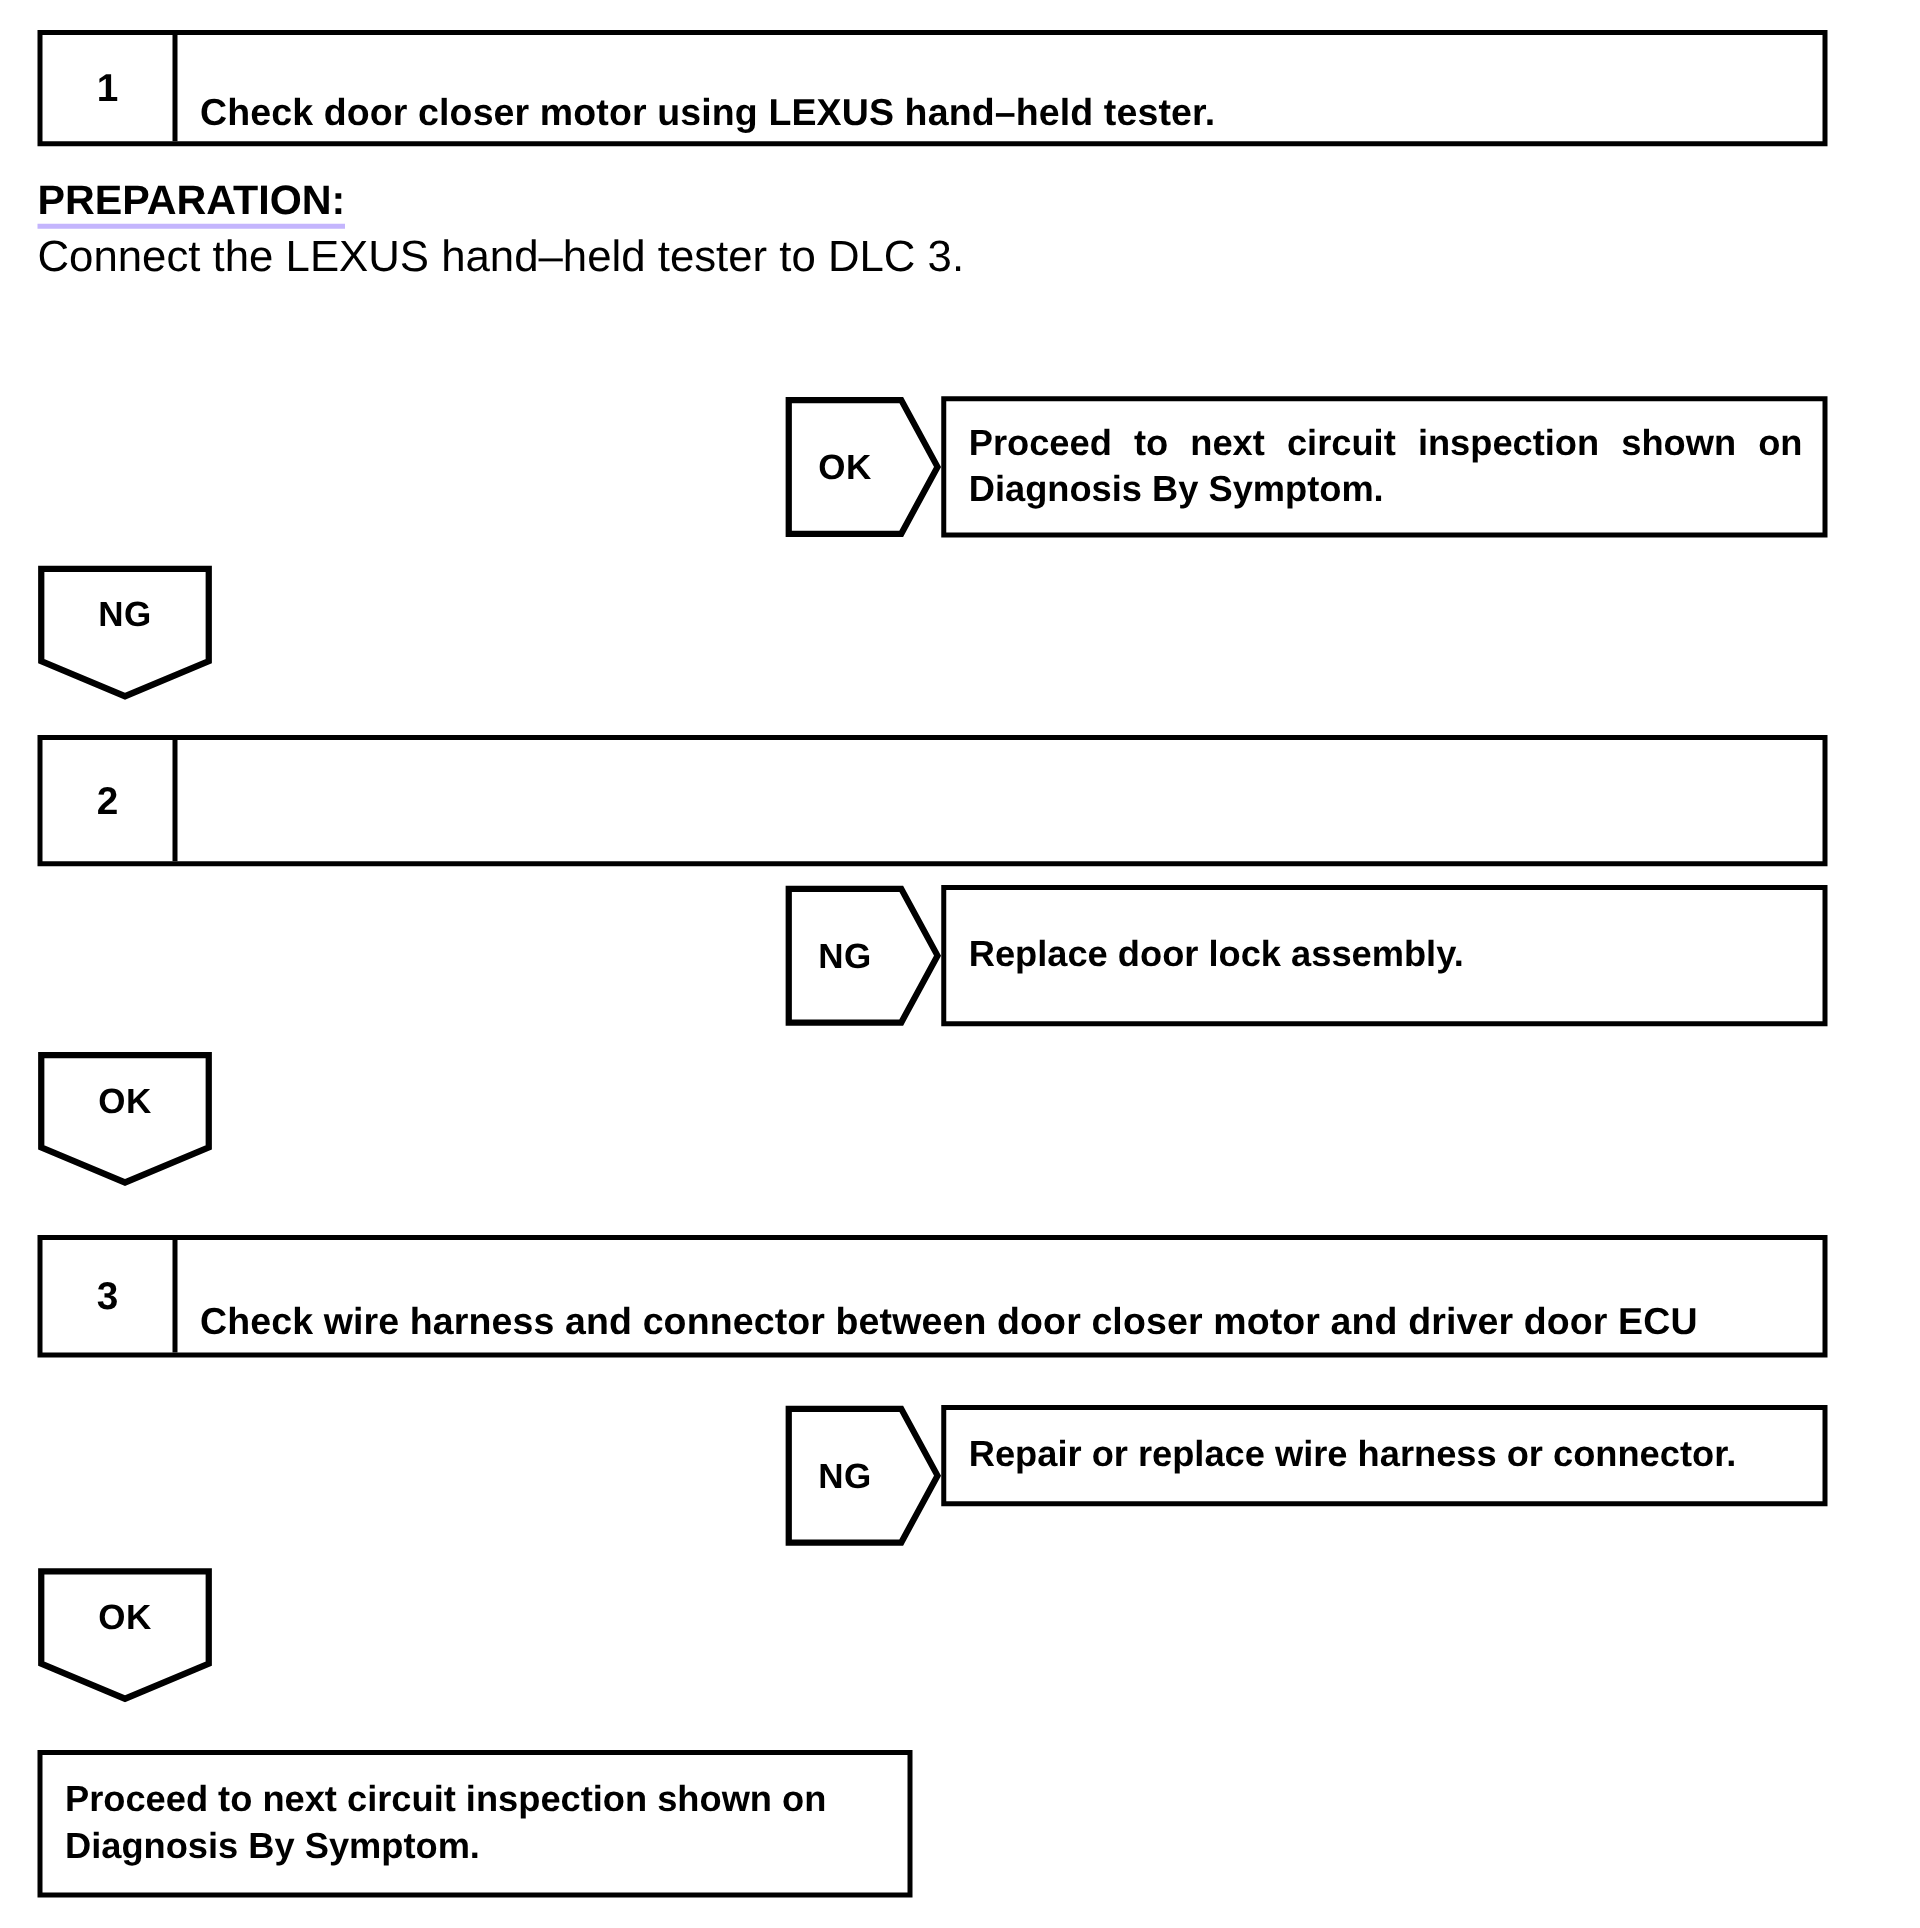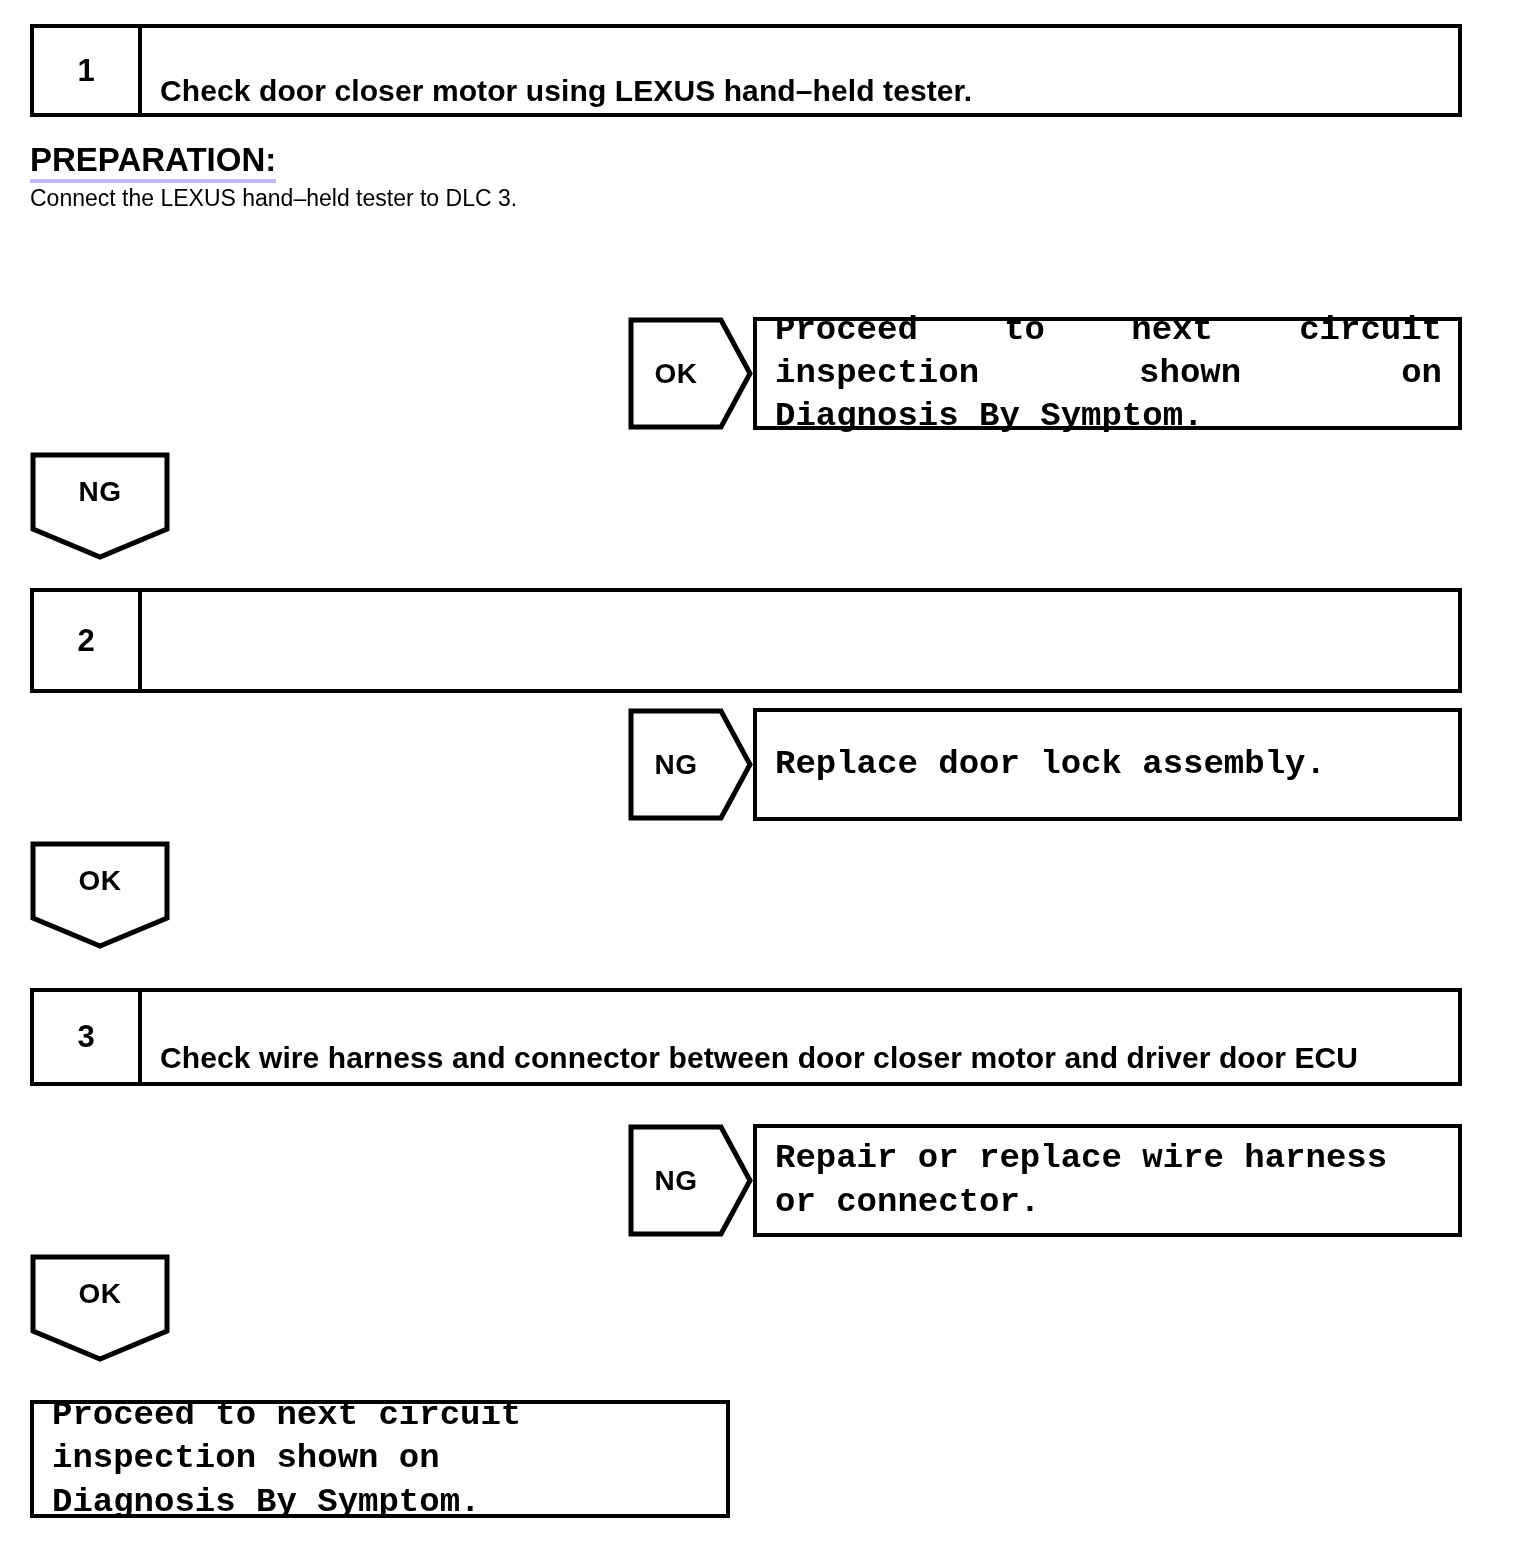--- a/index.html
+++ b/index.html
@@ -67,21 +67,21 @@
     font-size: 33px;
     font-weight: bold;
     line-height: 1.12;
     display: inline-block;
     border-bottom: 4px solid #c4b5fd;
     padding-bottom: 0px;
     margin-bottom: 2px;
     text-align: center;
   }
   .tb-body {
-    font-size: 23px;
+    font-size: 35px;
     font-weight: normal;
     line-height: 1.18;
     margin-bottom: 6px;
   }
 
   
   .arrow-right {
     position: absolute;
     width: 125px;
     height: 113px;
@@ -135,27 +135,26 @@
   
   .result-box {
     position: absolute;
     border: 4px solid #000;
     box-sizing: border-box;
     background: #fff;
     display: flex;
     align-items: center;
   }
   .result-text {
-    font-size: 34px;
+    font-size: 29px;
     font-weight: bold;
     line-height: 1.27;
     padding: 0 16px 0 18px;
     width: 100%;
     box-sizing: border-box;
-    font-family: Liberation Mono, monospace;
   }
   .justify2 {
     text-align: justify;
     text-align-last: left;
   }
   .justify2 > span.l1 {
     display: block;
     text-align: justify;
     text-align-last: justify;
   }
@@ -228,21 +227,21 @@
     <div class="step-title">Check wire harness and connector between door closer motor and driver door ECU</div>
   </div>
 
   <div class="arrow-right" style="left:628px; top:1124px;">
     <svg viewBox="0 0 125 113" preserveAspectRatio="none">
       <polygon points="3,3 93,3 122,56.5 93,110 3,110" fill="#ffffff" stroke="#000000" stroke-width="5" stroke-linejoin="miter"></polygon>
     </svg>
     <div class="lab">NG</div>
   </div>
 
-  <div class="result-box" style="left:753px; top:1124px; width:709px; height:113px;">
+  <div class="result-box" style="left:753px; top:1124px; width:709px; height:81px;">
     <div class="result-text">Repair or replace wire harness or connector.</div>
   </div>
 
   <div class="arrow-down" style="left:30px; top:1254px;">
     <svg viewBox="0 0 140 108" preserveAspectRatio="none">
       <polygon points="3,3 137,3 137,77 70,105 3,77" fill="#ffffff" stroke="#000000" stroke-width="5" stroke-linejoin="miter"></polygon>
     </svg>
     <div class="lab">OK</div>
   </div>
 

